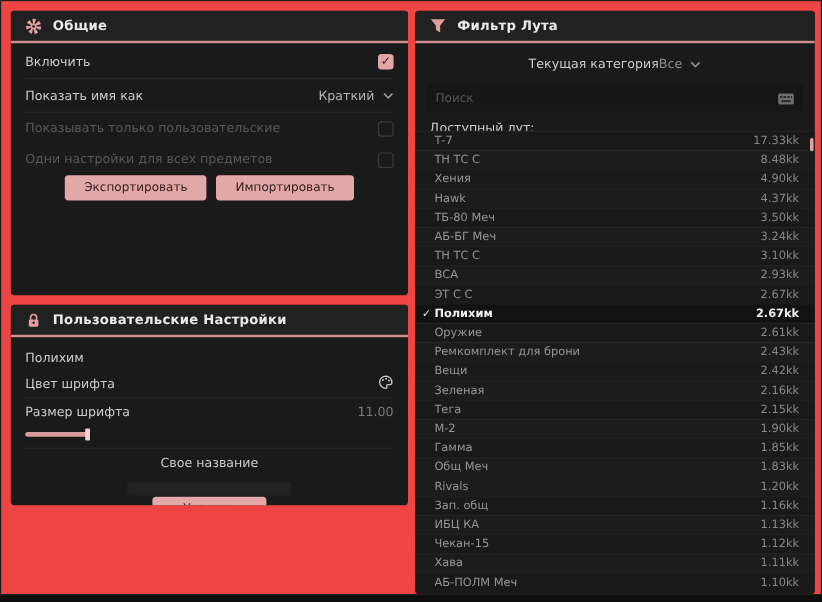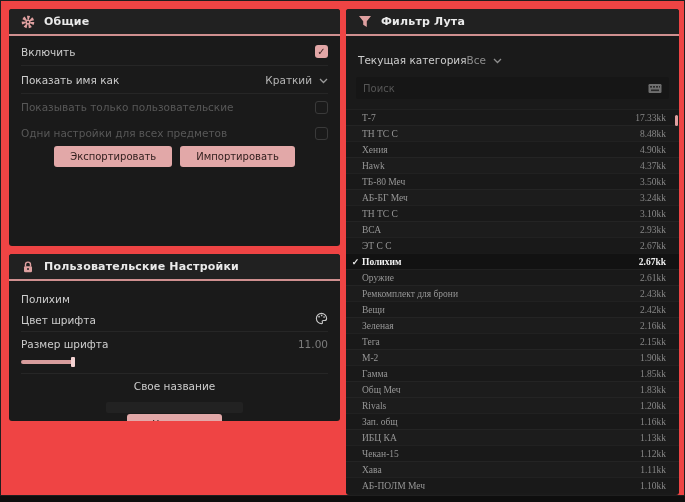--- a/index.html
+++ b/index.html
@@ -31,27 +31,27 @@
   .us-value { color:#7c7c7c; }
   .slider-wrap { height:12px; margin:0 0 4px 0; position:relative; }
   .slider-track { position:absolute; left:0; top:4px; width:54px; height:4px; background:#d79c9c; border-radius:2px; }
   .slider-handle { position:absolute; left:50px; top:1px; width:4px; height:10px; background:#f3d2d2; border-radius:1px; cursor:pointer; }
   .input-row { display:flex; align-items:center; gap:10px; margin-top:6px; height:24px;flex-direction:column; }
   .input-row label { font-size:10.5px; color:#cdcdcd; white-space:nowrap; }
   .text-input { flex:1; background:#222222; border:none; border-radius:2px; height:18px; color:#cccccc; font-size:10px; padding:0 6px; font-family:inherit; }
 
   
   #loot-panel { left:345px; top:8px; width:333px; height:486px; }
-  .cat-row { display:flex; align-items:center; justify-content:flex-start; height:26px; margin:11px 12px 0 12px; font-size:10.5px; color:#cdcdcd; }
+  .cat-row { display:flex; align-items:center; justify-content:center; height:26px; margin:5px 12px 0 12px; font-size:10.5px; color:#cdcdcd; }
   .search-row { display:flex; align-items:center; margin:4px 10px 0 10px; height:22px; background:#161616; border-radius:2px; padding:0 7px; }
   .search-input { flex:1; background:transparent; border:none; color:#9a9a9a; font-size:10px; font-family:inherit; outline:none; }
   .search-input::placeholder { color:#565656; }
   .available { font-size:10.5px; color:#cdcdcd; margin:8px 12px 4px 12px; }
   .loot-list { position:absolute; left:0; right:0; top:100px; bottom:2px; display:grid; grid-auto-rows:1fr; }
-  .loot-row { display:flex; align-items:center; padding:0 13px 0 4px; font-size:9.5px; color:#969696; border-top:1px solid rgba(255,255,255,0.035); background:#191919; cursor:pointer;font-family:Liberation Serif, serif; }
+  .loot-row { display:flex; align-items:center; padding:0 13px 0 4px; font-size:9.5px; color:#969696; border-top:1px solid rgba(255,255,255,0.035); background:#191919; cursor:pointer; }
   .loot-row.alt { background:#1c1c1c; }
   .loot-row .check { width:11px; text-align:center; margin-right:1px; font-size:9px; color:#ececec; visibility:hidden; }
   .loot-row .name { flex:1; overflow:hidden; white-space:nowrap; text-overflow:ellipsis; }
   .loot-row .value { color:#878787; margin-left:8px; }
   .loot-row.selected { background:#121212; color:#f2f2f2; font-weight:bold; }
   .loot-row.selected .value { color:#eeeeee; }
   .loot-row.selected .check { visibility:visible; }
   .vscroll-thumb { position:absolute; right:1px; top:106px; width:3px; height:11px; background:#dfa0a0; border-radius:2px; cursor:pointer; }
   .hscroll-thumb { position:absolute; left:341px; top:496px; width:9px; height:3px; background:#dfa0a0; border-radius:2px; cursor:pointer; }
 </style>

